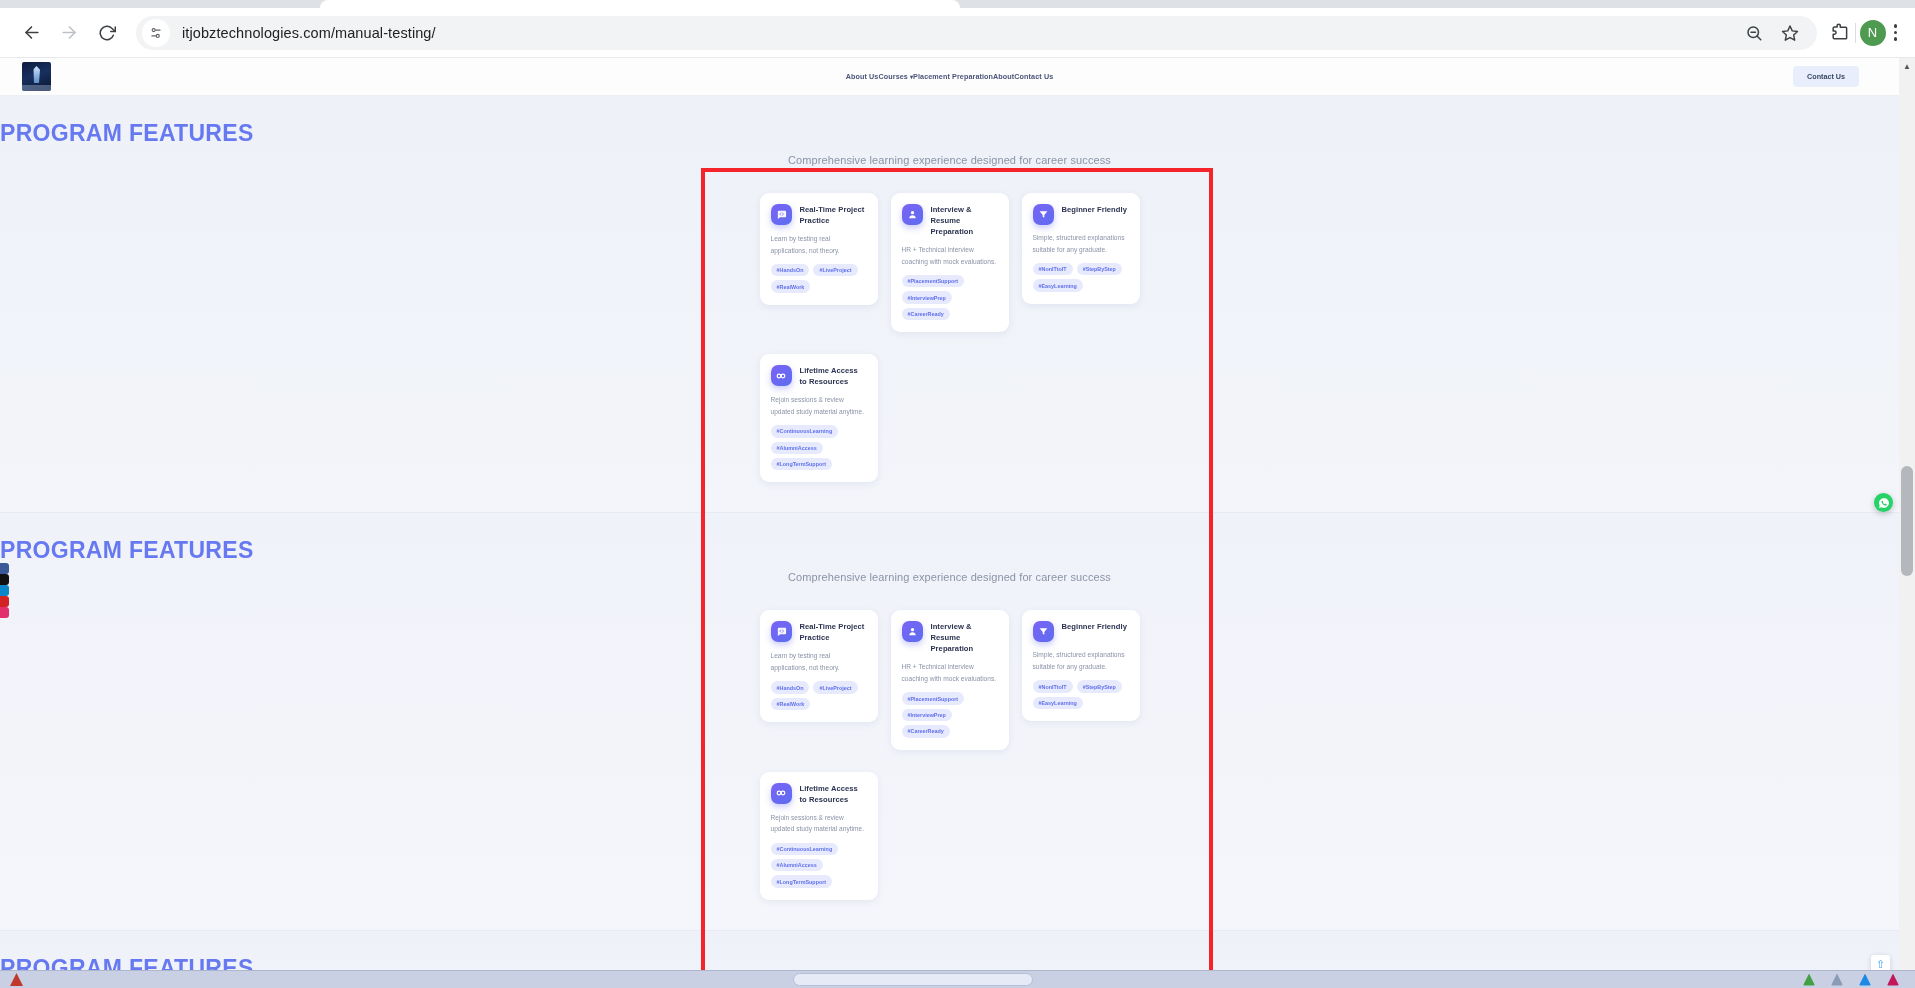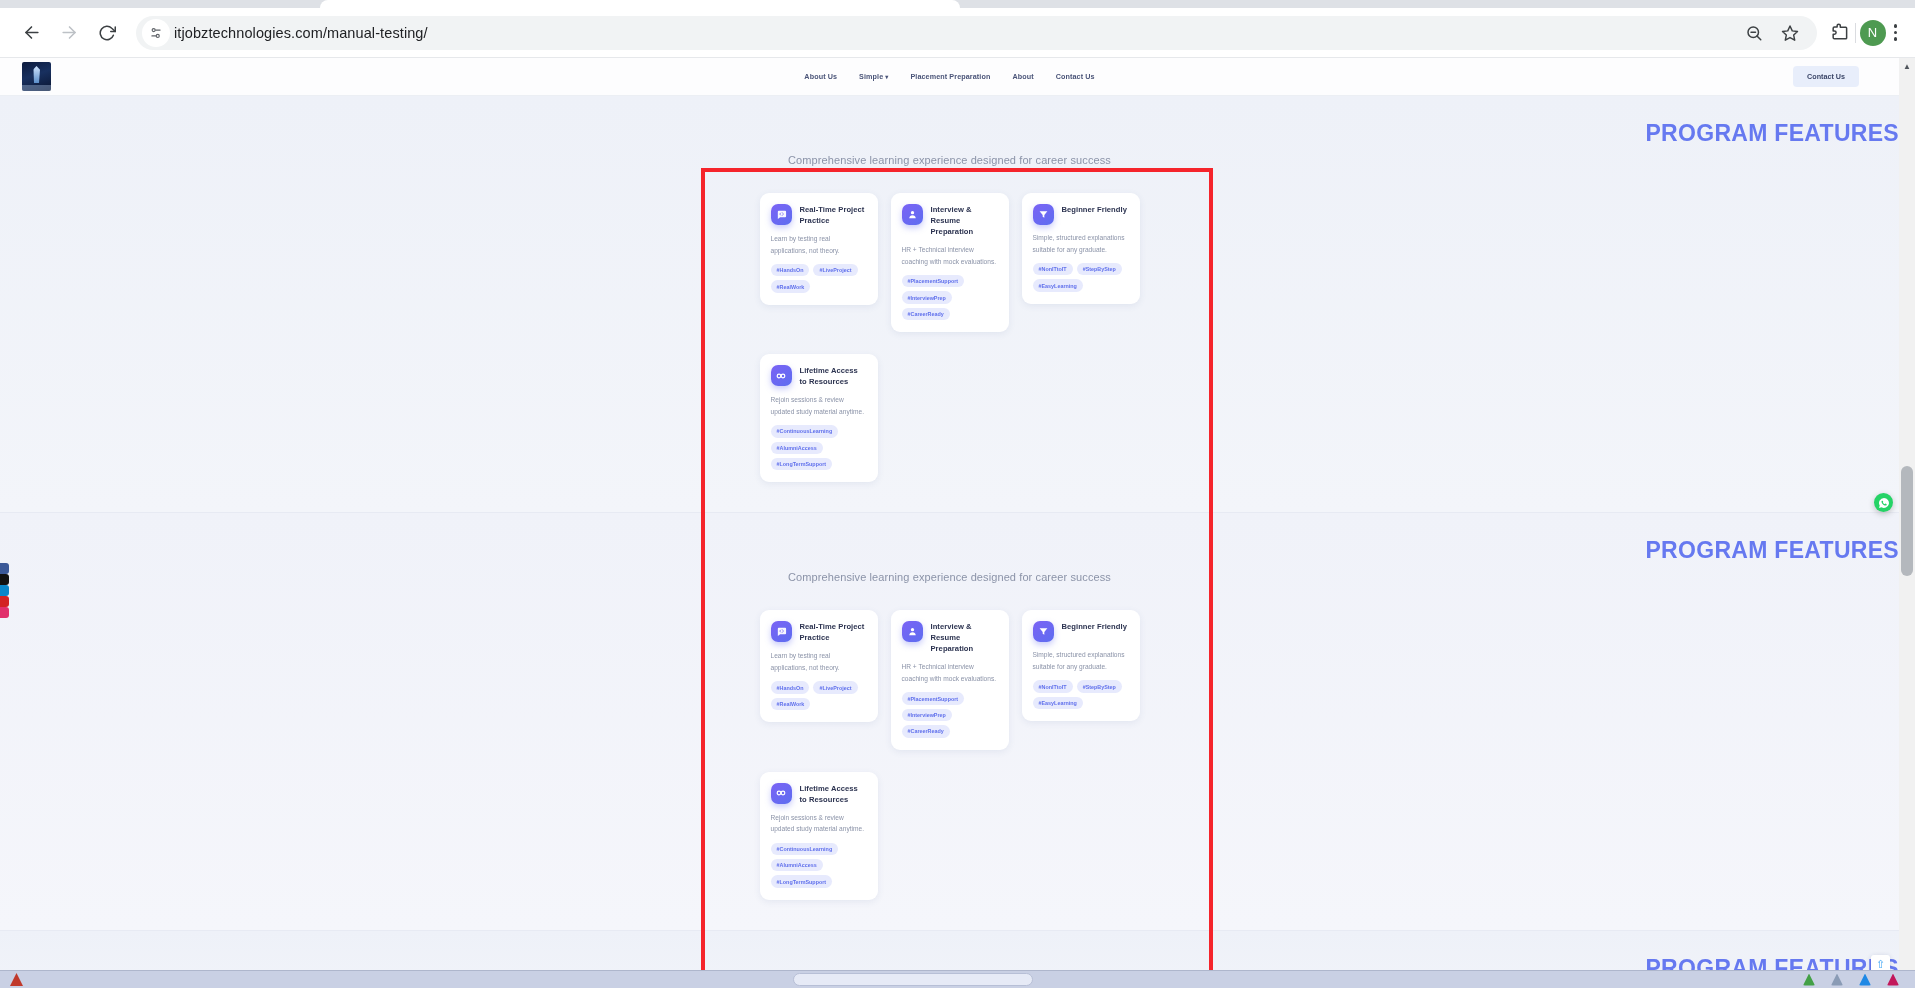--- a/index.html
+++ b/index.html
@@ -45,21 +45,21 @@
     display: flex; align-items: center;
     padding: 0 6px 0 4px;
   }
   .omni-icon {
     width: 28px; height: 28px; border-radius: 14px;
     background: #ffffff;
     display: flex; align-items: center; justify-content: center;
     flex: none; margin-left: 2px;
   }
   .omni-url {
-    font-size: 14.5px; color: #202124; margin-left: 4px;
+    font-size: 14.5px; color: #202124; margin-left: 12px;
     letter-spacing: .1px; white-space: nowrap; overflow: hidden;
   }
   .omni-right { margin-left: auto; display: flex; align-items: center; gap: 14px; padding-right: 10px; }
   .tb-icon { width: 22px; height: 22px; display: flex; align-items: center; justify-content: center; color: #3c4043; cursor: pointer; }
   .tb-sep { width: 1px; height: 20px; background: #dadce0; }
   .avatar {
     width: 26px; height: 26px; border-radius: 50%;
     background: #4e9a51; color: #fff;
     font-size: 13px; display: flex; align-items: center; justify-content: center;
     cursor: pointer;
@@ -98,21 +98,21 @@
     transform: translateX(-50%);
     background: linear-gradient(180deg,#cfe4ff,#5b8ec9);
     clip-path: polygon(50% 0, 100% 22%, 85% 100%, 15% 100%, 0 22%);
   }
   .logo::after {
     content:""; position:absolute; left:0; bottom:0; width:100%; height:22%;
     background: rgba(190,215,245,.35);
   }
   .site-nav {
     position: absolute; left: 50%; transform: translateX(-50%);
-    display: flex; align-items: flex-start; gap: 22px;
+    display: flex; align-items: flex-start; 
   }
   .site-nav a {
     font-size: 7.2px; font-weight: 700; color: #4a5478;
     text-decoration: none; white-space: nowrap; letter-spacing: .1px;
   }
   .caret { font-size: 6px; margin-left: 2px; color: #4a5478; }
   .cta-btn {
     position: absolute; right: 40px;
     background: #e8eefb; color: #3b4668;
     font-size: 7.2px; font-weight: 700;
@@ -131,21 +131,21 @@
   
   .features-section {
     width: 1899px; padding: 24px 0 30px;
     position: relative;
   }
   .sec-a { background: linear-gradient(180deg,#eef1f8 0%, #f3f5fa 100%); }
   .sec-b { background: linear-gradient(180deg,#f0f2f9 0%, #f5f6fb 100%); border-top: 1px solid #e7eaf3; }
   .sec-c { background: linear-gradient(180deg,#eef1f8 0%, #f3f5fa 100%); border-top: 1px solid #e7eaf3; }
 
   .sec-title {
-    text-align: right;
+    text-align: left;
     font-size: 23px; font-weight: 700;
     color: #6679f0;
     letter-spacing: .3px;
   }
   .sec-sub {
     text-align: center;
     font-size: 11px; color: #8b93a8;
     margin-top: 7px;
     letter-spacing: .1px;
   }
@@ -316,21 +316,21 @@
       </div>
   </div>
 
   <div class="viewport">
     <div class="page-scroll">
 
       <div class="site-header">
         <div class="logo"></div>
         <nav class="site-nav">
           <a href="#"><span>About Us</span></a>
-          <a href="#"><span>Simple</span><span class="caret">▾</span></a>
+          <a href="#"><span>Courses</span><span class="caret">▾</span></a>
           <a href="#"><span>Placement Preparation</span></a>
           <a href="#"><span>About</span></a>
           <a href="#"><span>Contact Us</span></a>
         </nav>
         <button class="cta-btn">Contact Us</button>
       </div>
 
       <section class="features-section sec-a">
         <h2 class="sec-title">PROGRAM FEATURES</h2>
         <p class="sec-sub">Comprehensive learning experience designed for career success</p>

